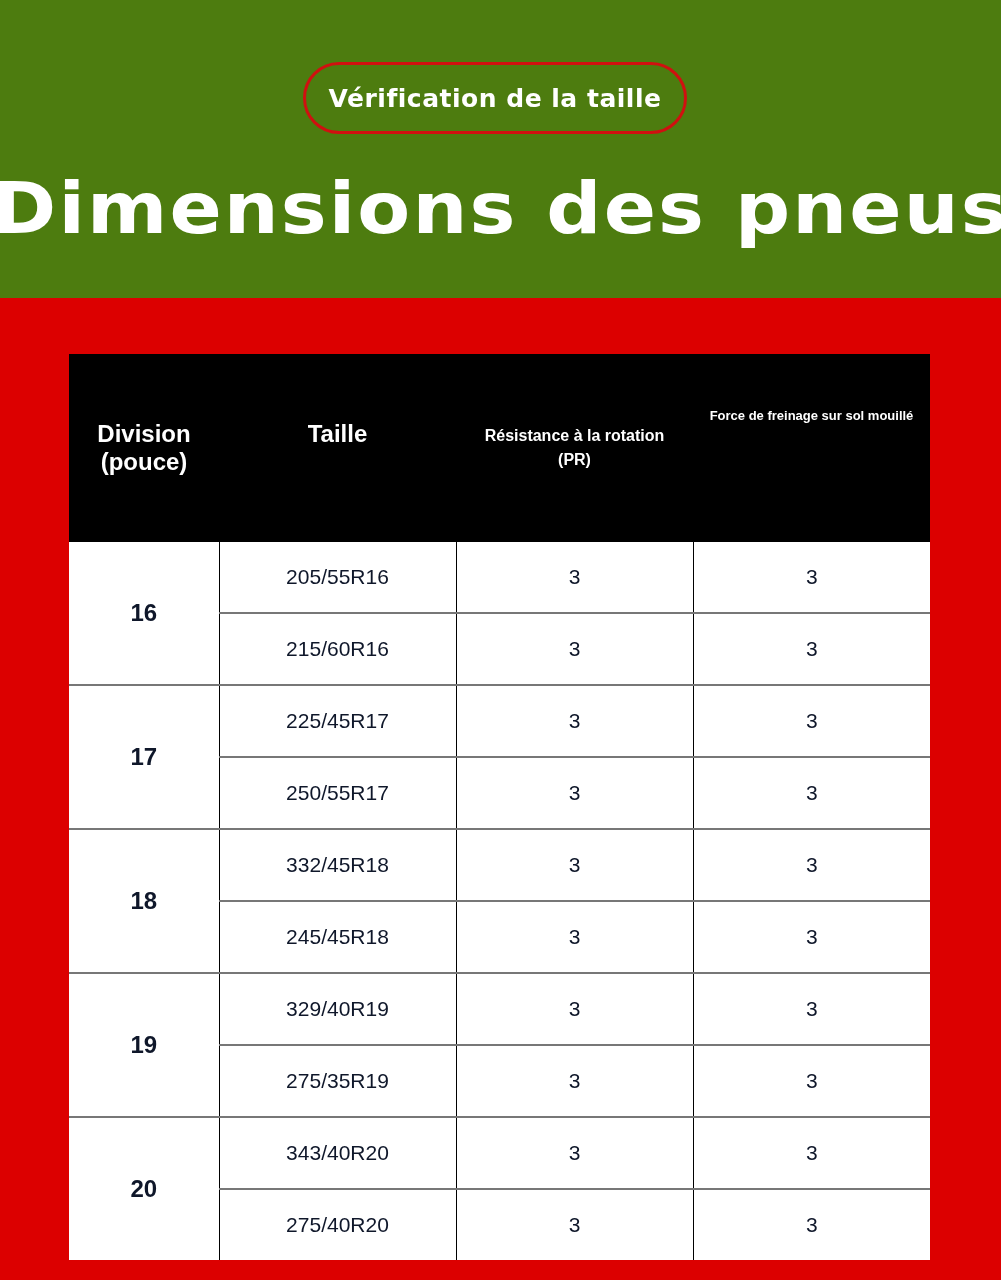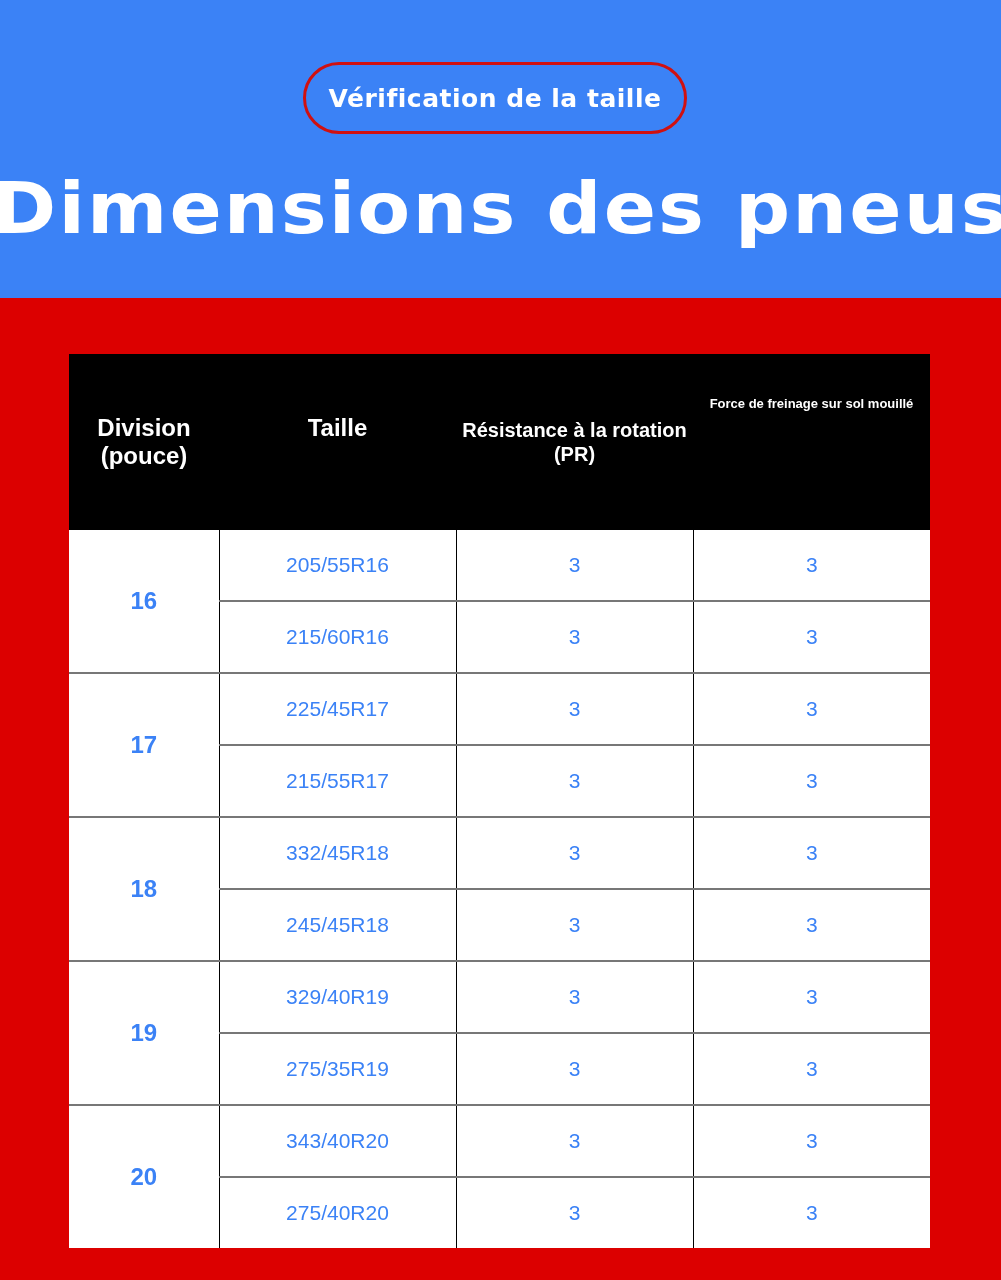--- a/index.html
+++ b/index.html
@@ -4,21 +4,21 @@
   <style>
     html, body { margin: 0; padding: 0; }
     body {
       width: 1001px; height: 1280px; overflow: hidden;
       background: #dc0000;
       font-family: "Liberation Sans", sans-serif;
       position: relative;
     }
     .top {
       position: absolute; left: 0; top: 0; width: 1001px; height: 298px;
-      background: #3b82f6;
+      background: #4d7c0f;
     }
     .pill {
       position: absolute; left: 303px; top: 62px; width: 384px; height: 72px;
       border: 3px solid #d01010; border-radius: 40px; box-sizing: border-box;
       display: flex; align-items: center; justify-content: center;
     }
     .pill span {
       color: #fff; font-family: "DejaVu Sans", sans-serif; font-weight: bold;
       font-size: 25px; letter-spacing: 0.5px; white-space: nowrap;
     }
@@ -29,24 +29,24 @@
       transform: scaleX(1.07); transform-origin: center;
     }
     .tbl {
       position: absolute; left: 69px; top: 354px; width: 861px; height: 846px;
       border-collapse: collapse; table-layout: fixed; background: #fff;
     }
     .tbl th {
       background: #000; color: #fff; height: 140px; vertical-align: middle;
       font-weight: bold; font-size: 24px; padding: 0; line-height: 28px;
     }
-    .tbl th.c3 { font-size: 20px; line-height: 24px; }
-    .tbl th.c4 { font-size: 13px; vertical-align: top; padding-top: 36px; white-space: nowrap; }
+    .tbl th.c3 { font-size: 16px; line-height: 24px; }
+    .tbl th.c4 { font-size: 13px; vertical-align: top; padding-top: 48px; white-space: nowrap; }
     .tbl td {
-      height: 70px; text-align: center; vertical-align: middle; color: #3b82f6;
+      height: 70px; text-align: center; vertical-align: middle; color: #0f172a;
       font-size: 21px; border-left: 1px solid #000;
       border-top: 2px solid #777; padding: 0;
     }
     .tbl td.div { font-weight: bold; font-size: 24px; border-left: none; }
     .tbl tr.first td { border-top: none; }
   </style>
 </head>
 <body>
 
 <div class="top">
@@ -93,21 +93,21 @@
       <td>3</td>
       <td>3</td>
     </tr>
     <tr>
       <td class="div" rowspan="2">17</td>
       <td>225/45R17</td>
       <td>3</td>
       <td>3</td>
     </tr>
     <tr>
-      <td>215/55R17</td>
+      <td>250/55R17</td>
       <td>3</td>
       <td>3</td>
     </tr>
     <tr>
       <td class="div" rowspan="2">18</td>
       <td>332/45R18</td>
       <td>3</td>
       <td>3</td>
     </tr>
     <tr>

